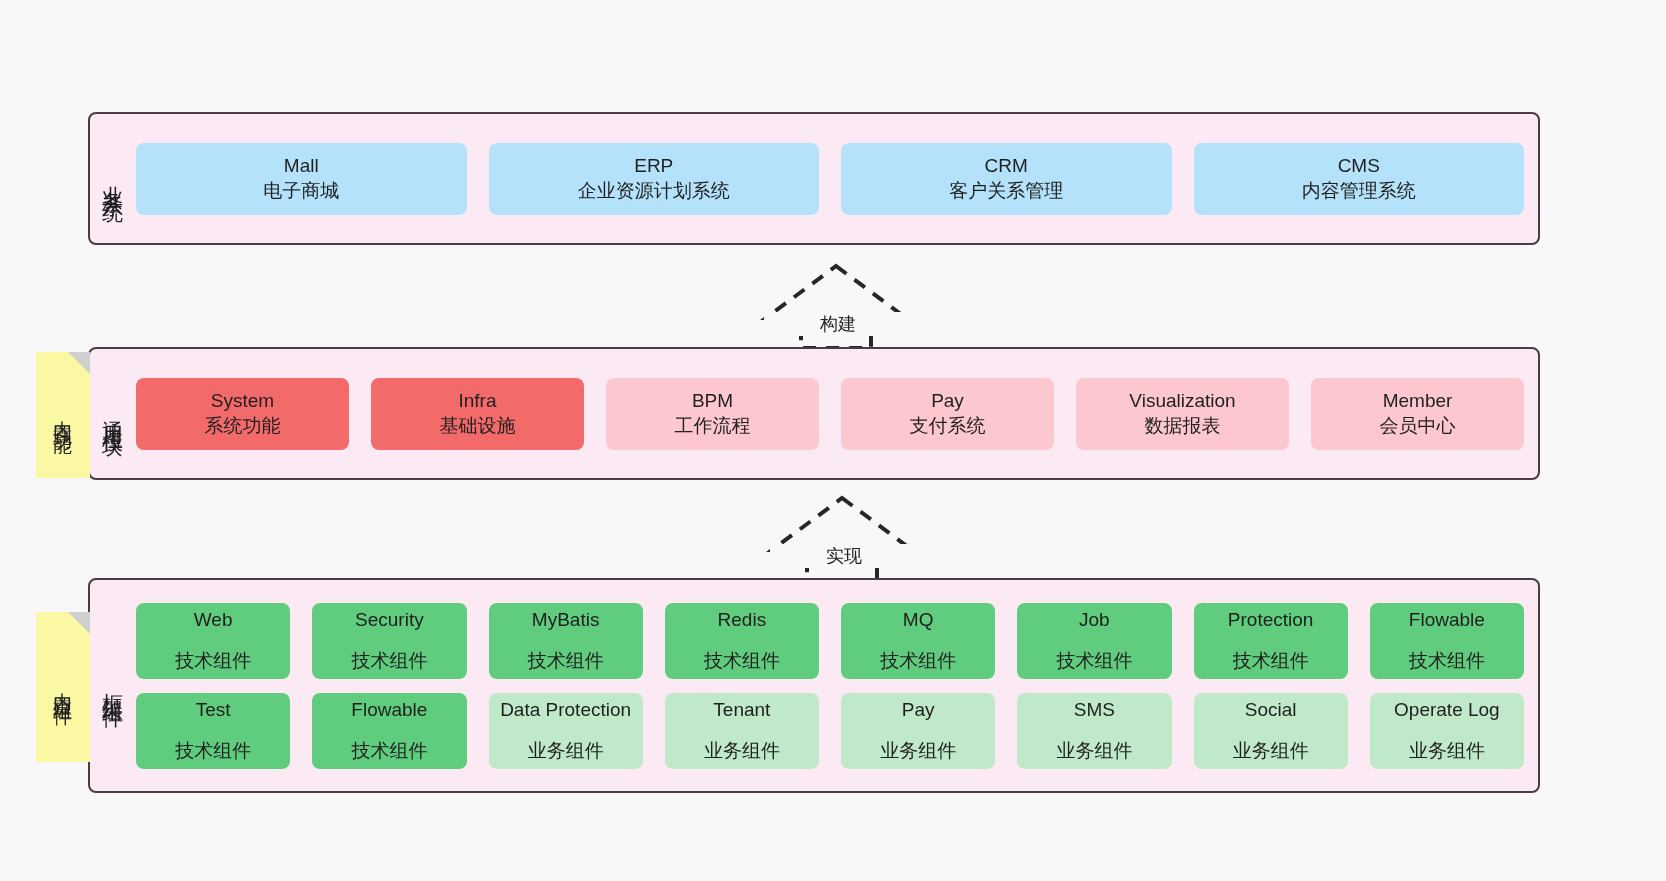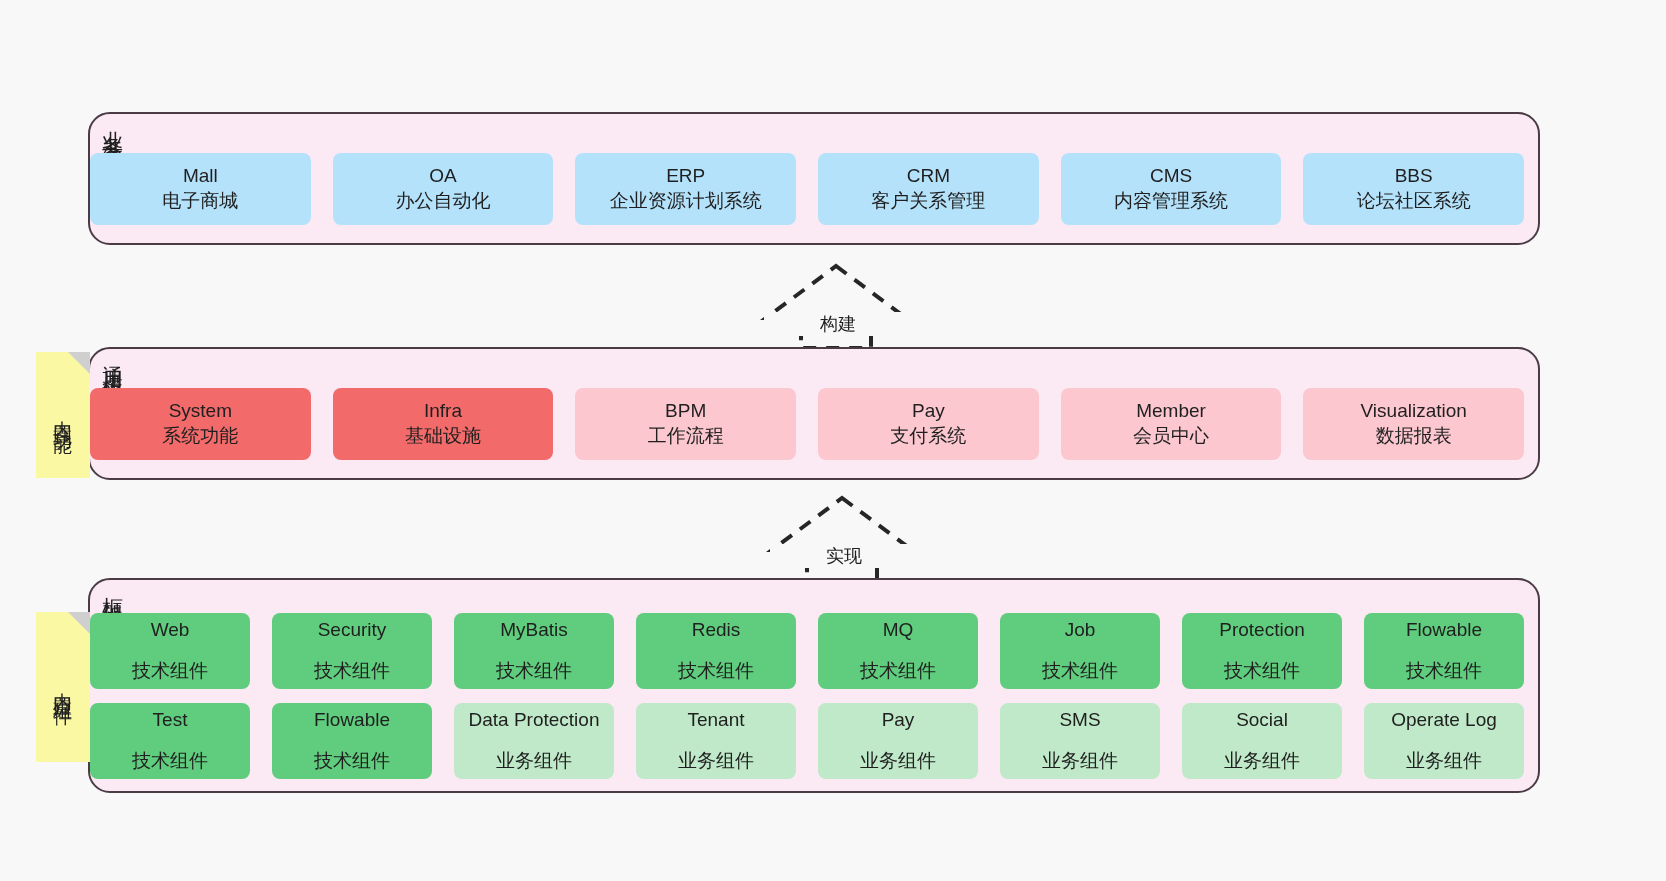--- a/index.html
+++ b/index.html
@@ -18,24 +18,23 @@
     height: 881px;
     background: #f8f8f8;
   }
 
   
   .layer {
     position: absolute;
     box-sizing: border-box;
     background: #fbeaf4;
     border: 2px solid #4a3b45;
-    border-radius: 22px;
+    border-radius: 8px;
     display: flex;
     align-items: stretch;
-    flex-direction: column;
   }
 
   .layer-title {
     flex: 0 0 auto;
     width: 46px;
     display: flex;
     align-items: center;
     justify-content: center;
     font-size: 21px;
     color: #1f1f1f;
@@ -151,38 +150,30 @@
 
   <div class="layer" id="layer-business">
     <div class="layer-title">业务系统</div>
     <div class="layer-body">
       <div class="row">
         <div class="card c-blue">
           <span class="t1">Mall</span>
           <span class="t2">电子商城</span>
         </div>
         <div class="card c-blue">
-          <span class="t1">OA</span>
-          <span class="t2">办公自动化</span>
-        </div>
-        <div class="card c-blue">
           <span class="t1">ERP</span>
           <span class="t2">企业资源计划系统</span>
         </div>
         <div class="card c-blue">
           <span class="t1">CRM</span>
           <span class="t2">客户关系管理</span>
         </div>
         <div class="card c-blue">
           <span class="t1">CMS</span>
           <span class="t2">内容管理系统</span>
-        </div>
-        <div class="card c-blue">
-          <span class="t1">BBS</span>
-          <span class="t2">论坛社区系统</span>
         </div>
       </div>
     </div>
   </div>
 
   <div class="arrow" id="arrow-build">
     <svg viewBox="0 0 152 92" xmlns="http://www.w3.org/2000/svg">
       <path d="M 76 6 L 146 58 L 111 58 L 111 88 L 41 88 L 41 58 L 6 58 Z" fill="none" stroke="#262626" stroke-width="4" stroke-dasharray="13 10" stroke-linejoin="miter"></path>
     </svg>
     <div class="arrow-label">构建</div>
@@ -202,26 +193,26 @@
         </div>
         <div class="card c-pink">
           <span class="t1">BPM</span>
           <span class="t2">工作流程</span>
         </div>
         <div class="card c-pink">
           <span class="t1">Pay</span>
           <span class="t2">支付系统</span>
         </div>
         <div class="card c-pink">
+          <span class="t1">Visualization</span>
+          <span class="t2">数据报表</span>
+        </div>
+        <div class="card c-pink">
           <span class="t1">Member</span>
           <span class="t2">会员中心</span>
-        </div>
-        <div class="card c-pink">
-          <span class="t1">Visualization</span>
-          <span class="t2">数据报表</span>
         </div>
       </div>
     </div>
   </div>
 
   <div class="arrow" id="arrow-implement">
     <svg viewBox="0 0 152 92" xmlns="http://www.w3.org/2000/svg">
       <path d="M 76 6 L 146 58 L 111 58 L 111 88 L 41 88 L 41 58 L 6 58 Z" fill="none" stroke="#262626" stroke-width="4" stroke-dasharray="13 10" stroke-linejoin="miter"></path>
     </svg>
     <div class="arrow-label">实现</div>

